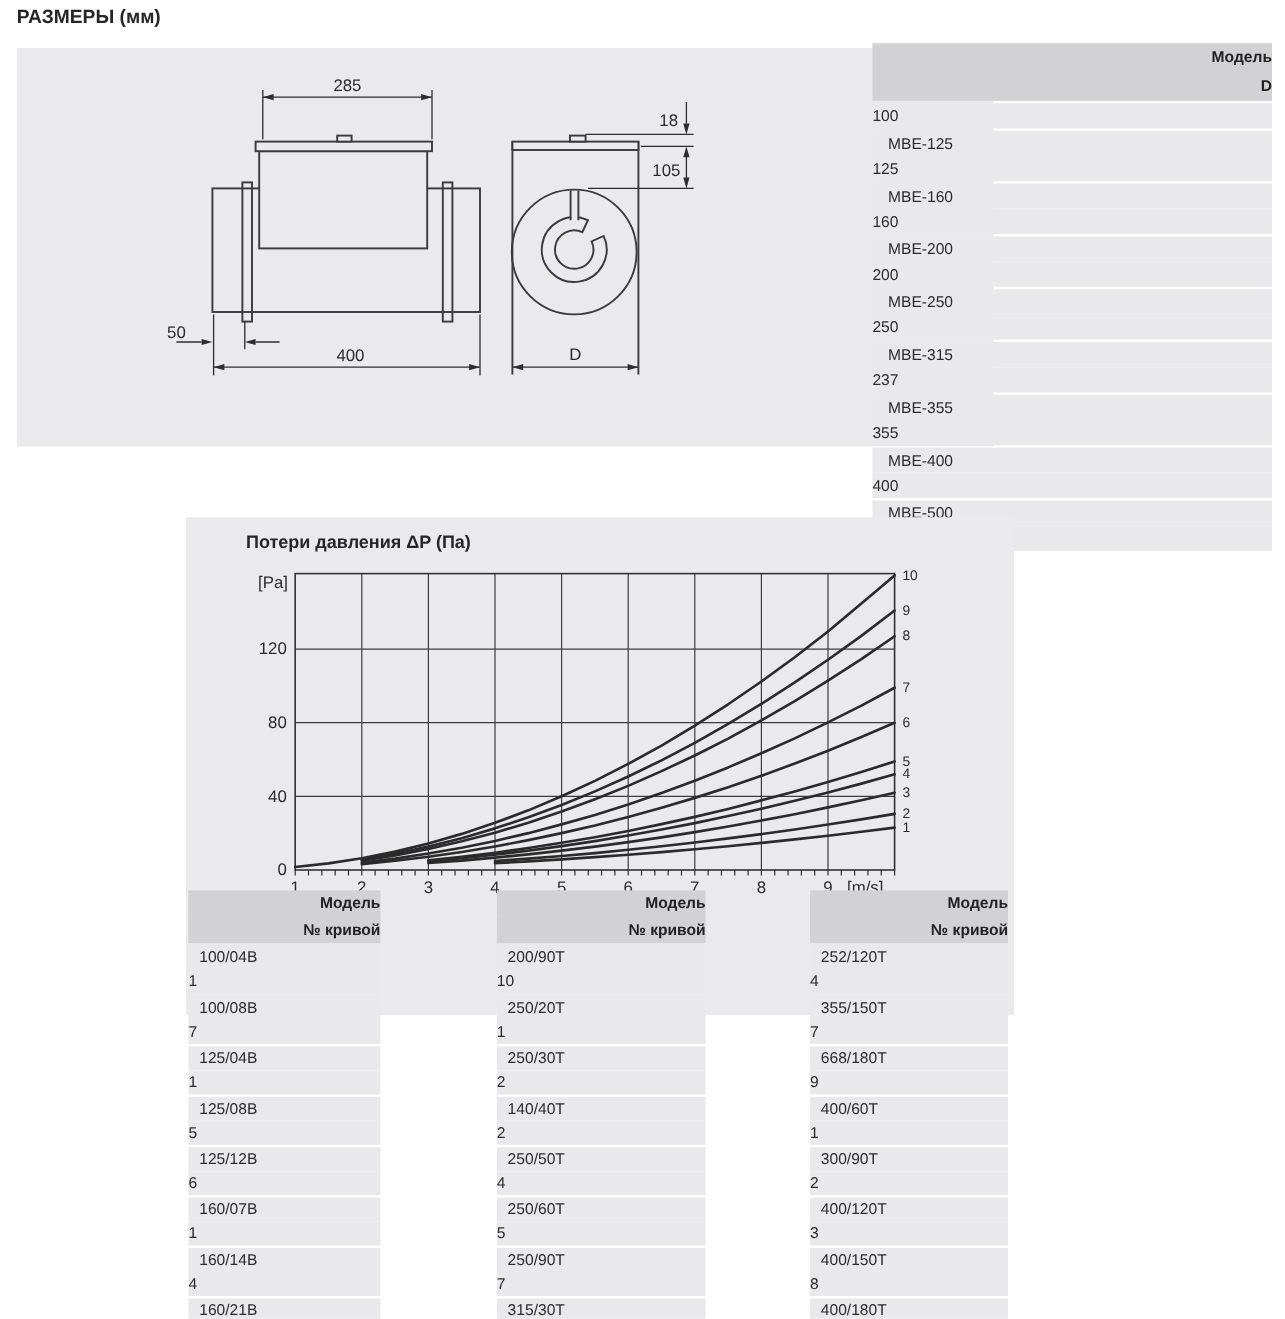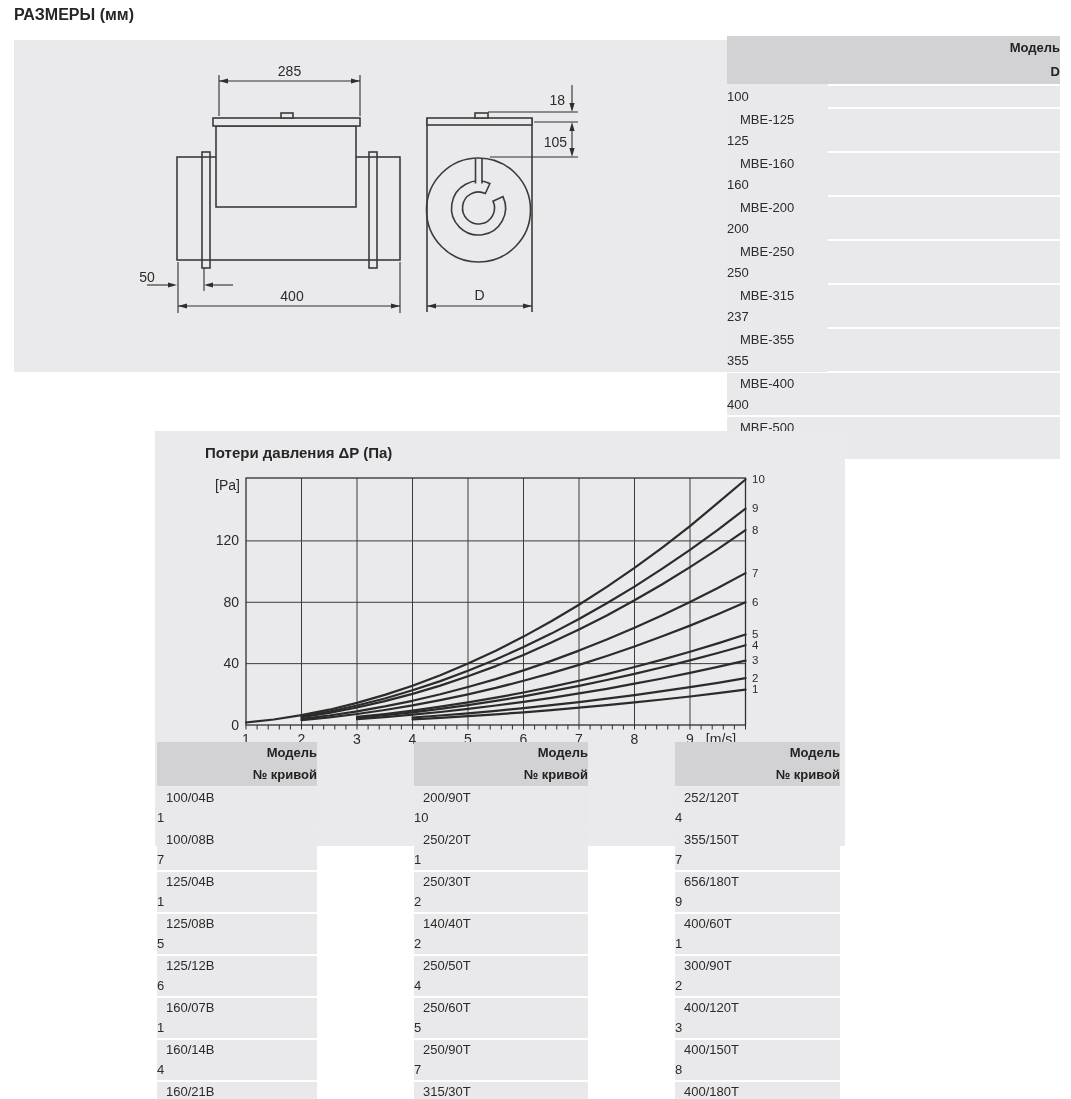--- a/index.html
+++ b/index.html
@@ -330,21 +330,21 @@
     </div>
     <div class="row">
       <div class="cell c0">252/120T</div>
       <div class="cell c1">4</div>
     </div>
     <div class="row">
       <div class="cell c0">355/150T</div>
       <div class="cell c1">7</div>
     </div>
     <div class="row">
-      <div class="cell c0">656/180T</div>
+      <div class="cell c0">668/180T</div>
       <div class="cell c1">9</div>
     </div>
     <div class="row">
       <div class="cell c0">400/60T</div>
       <div class="cell c1">1</div>
     </div>
     <div class="row">
       <div class="cell c0">300/90T</div>
       <div class="cell c1">2</div>
     </div>

